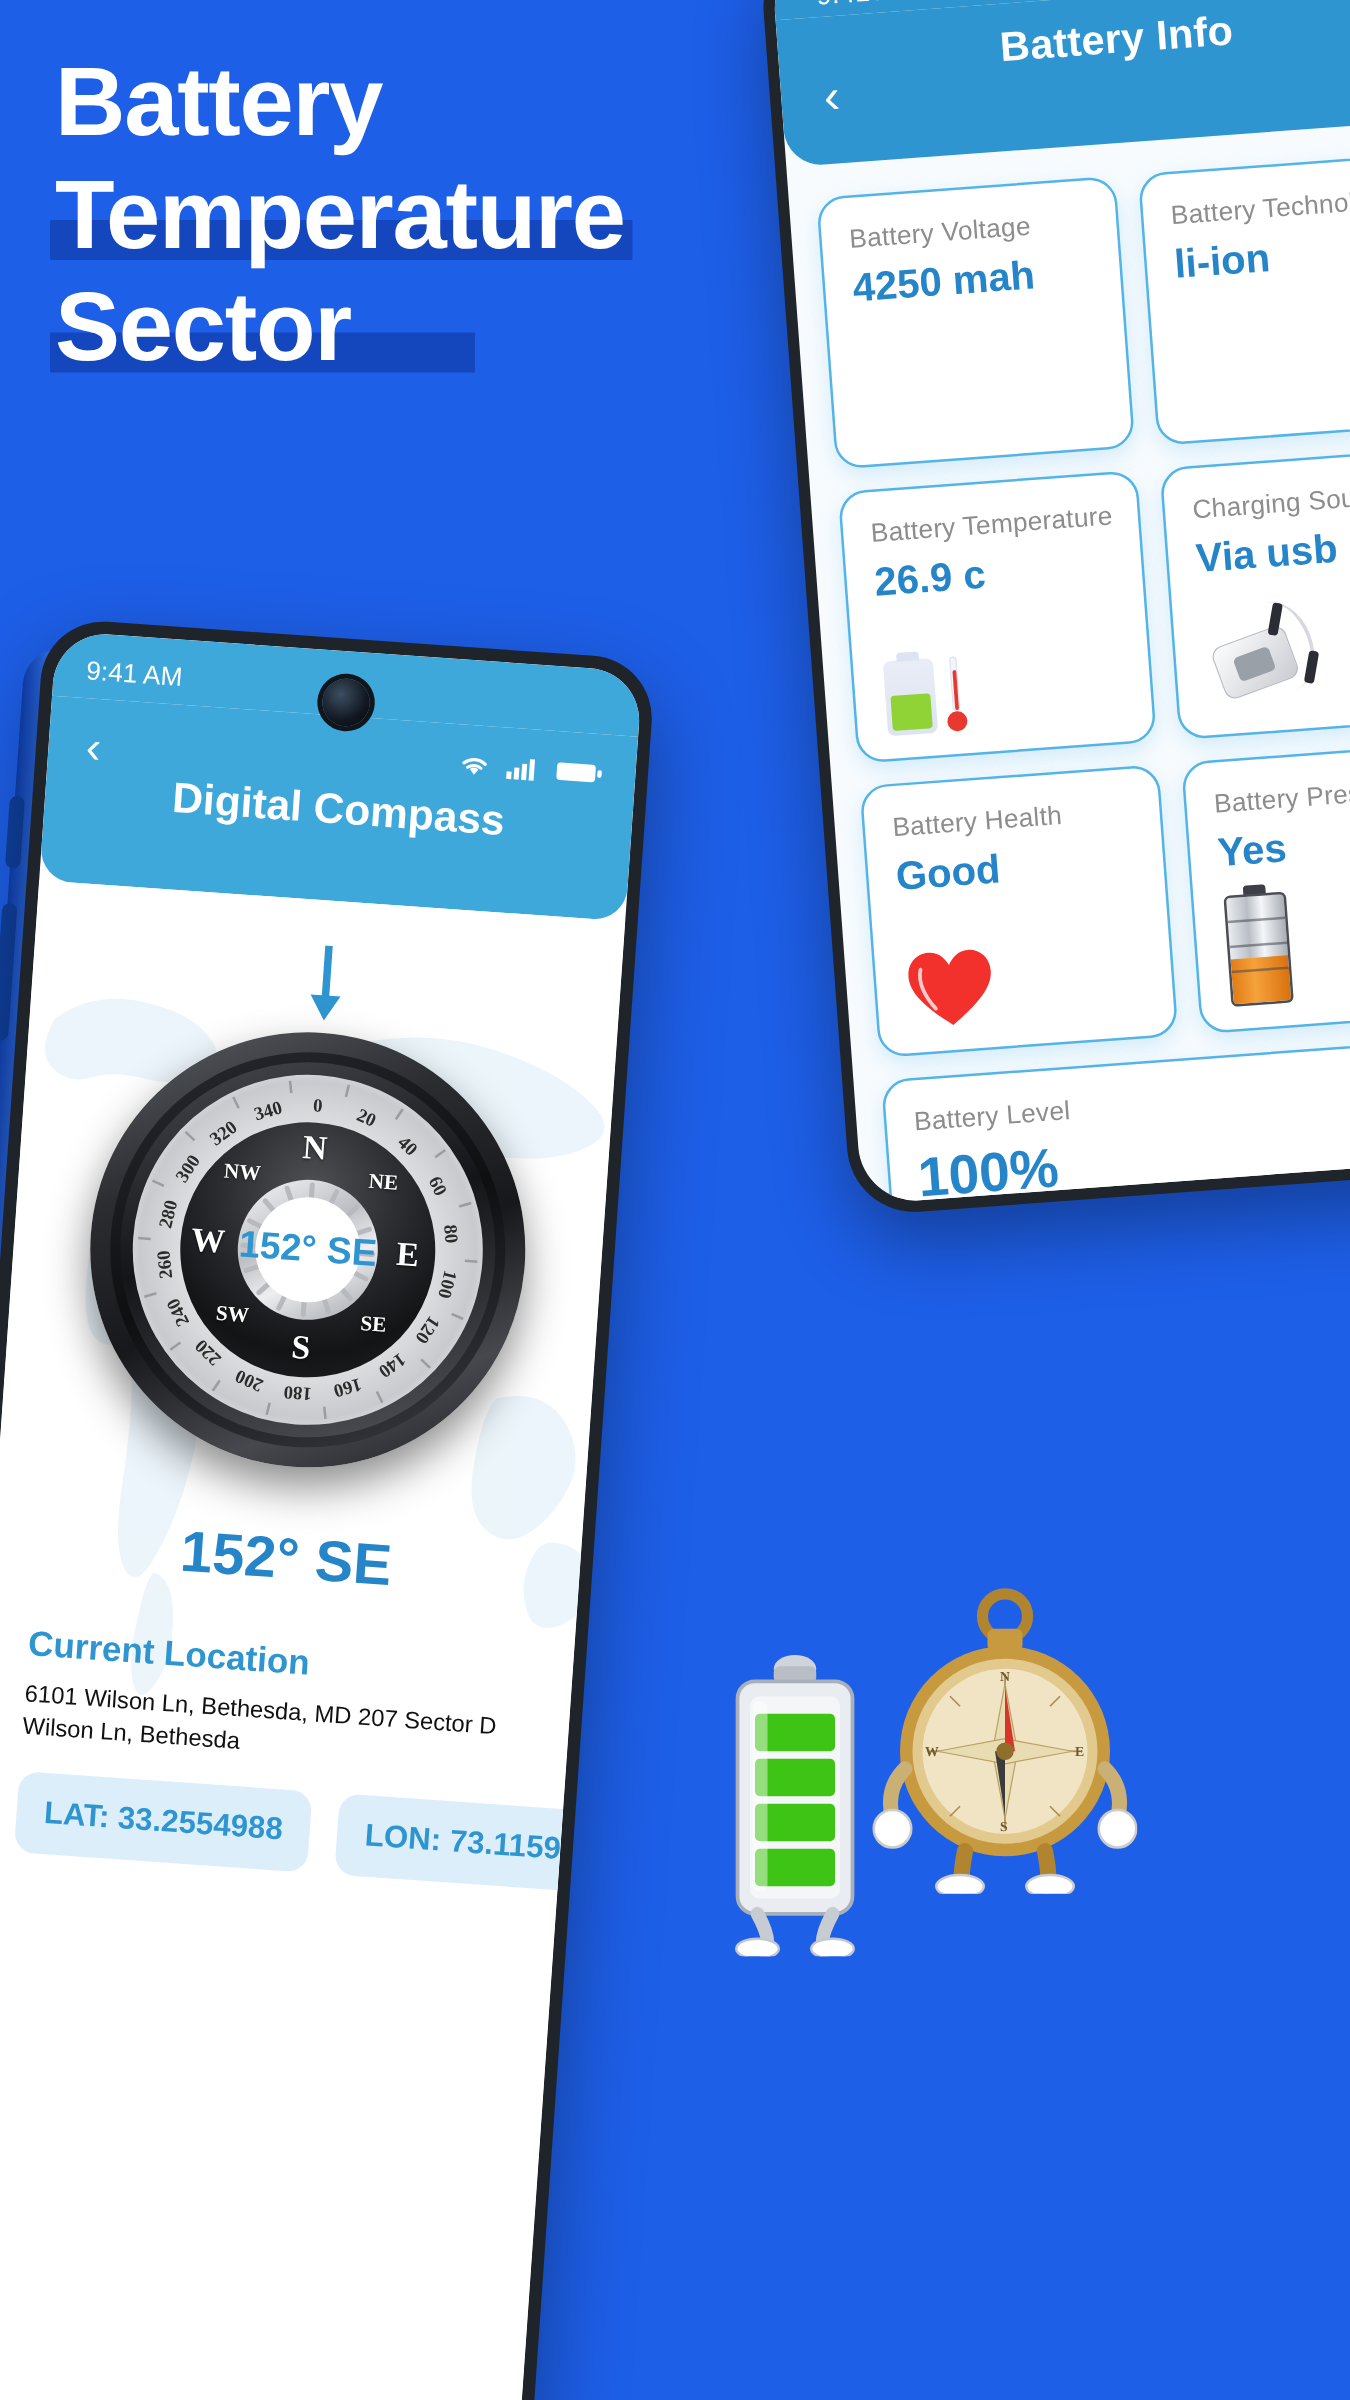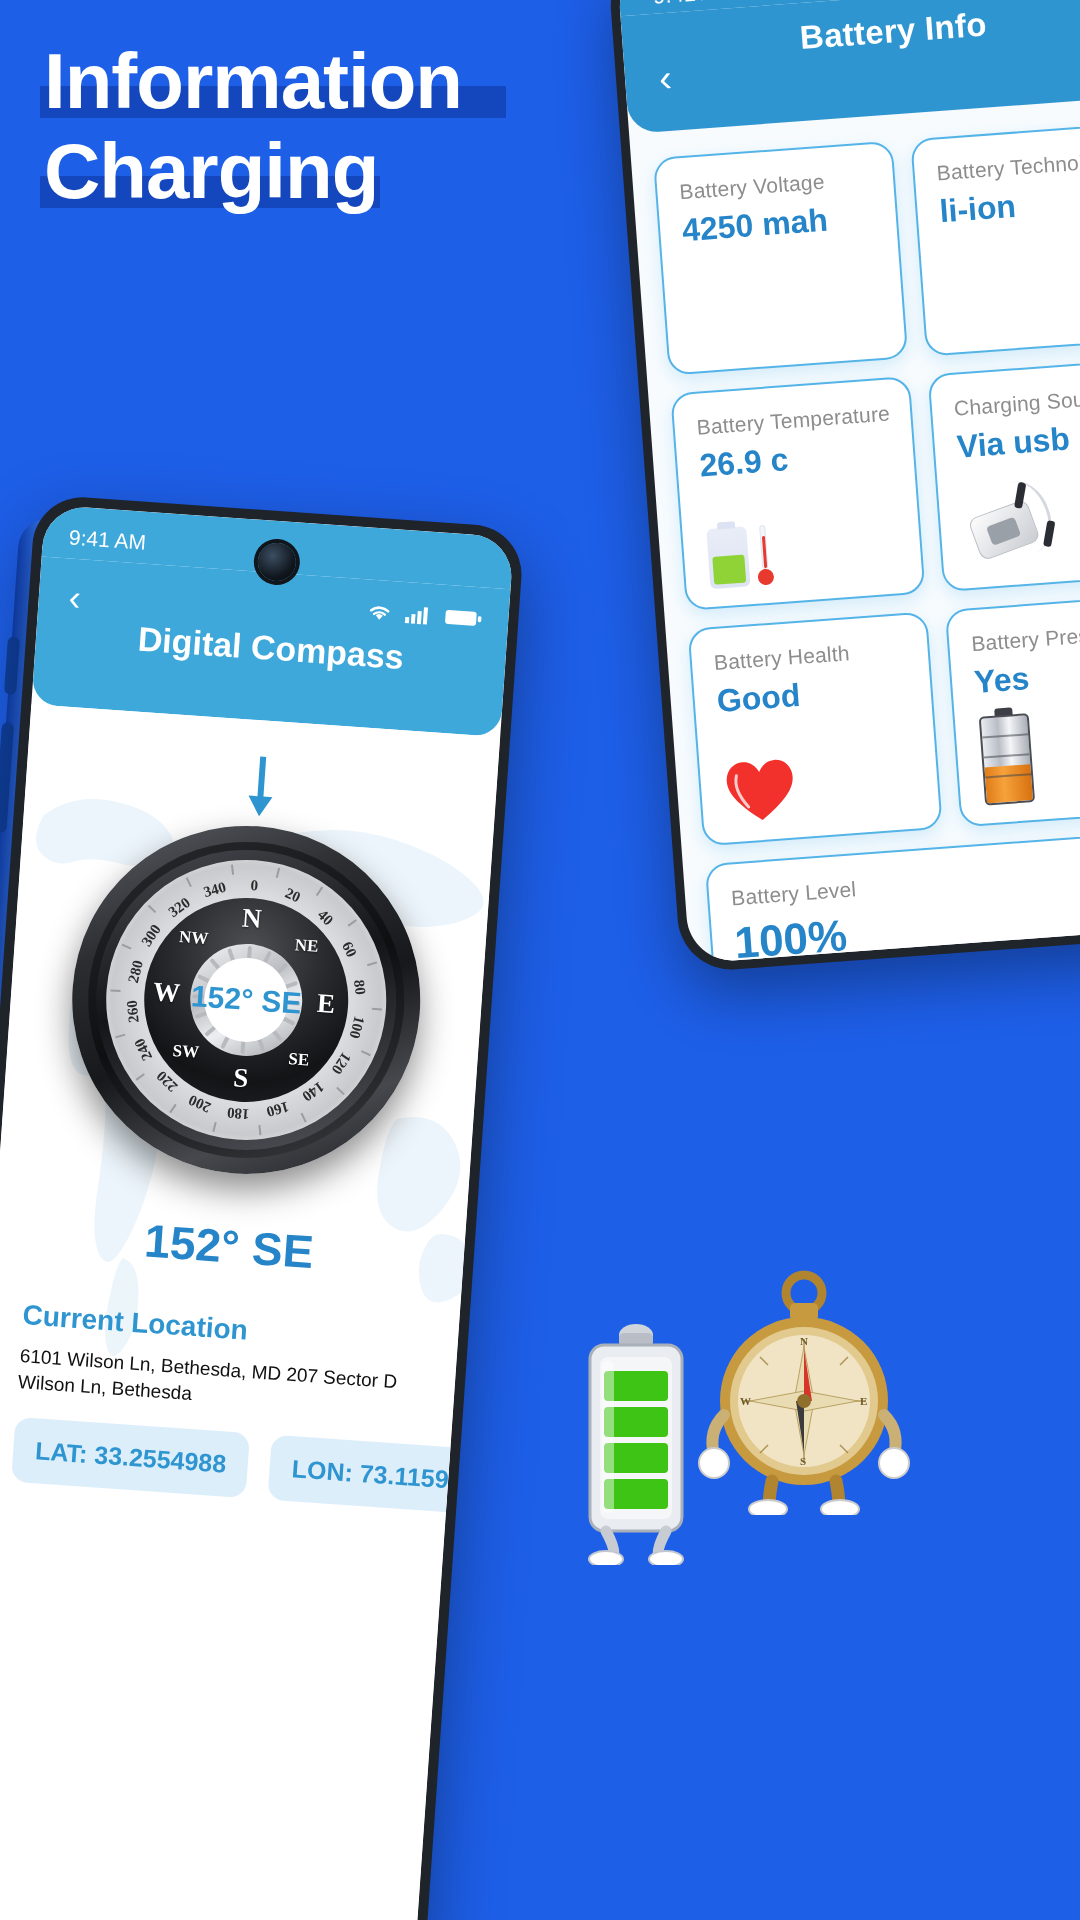--- a/index.html
+++ b/index.html
@@ -308,26 +308,30 @@
   
   #mascots{ position:absolute; left:560px; top:1265px; width:400px; height:280px; z-index:15; }
   #mascot-battery{ position:absolute; left:16px; top:52px; width:120px; height:248px; }
   #mascot-compass{ position:absolute; left:130px; top:0; width:220px; height:250px; }
 </style>
 </head>
 <body>
 
 <div id="headline">
   <span class="hl-line">
+    <span class="hl-bar" style="width:0;"></span>
+    <span>Battery</span>
+  </span>
+  <span class="hl-line">
     <span class="hl-bar" style="width:466px;"></span>
-    <span>Information</span>
+    <span>Temperature</span>
   </span>
   <span class="hl-line">
     <span class="hl-bar" style="width:340px;"></span>
-    <span>Charging</span>
+    <span>Sector</span>
   </span>
 </div>
 
 <div id="phone-battery">
   <div class="body">
     <div class="screen">
 
       <div class="bi-statusbar">
         <span>9:41 AM</span>
       </div>

